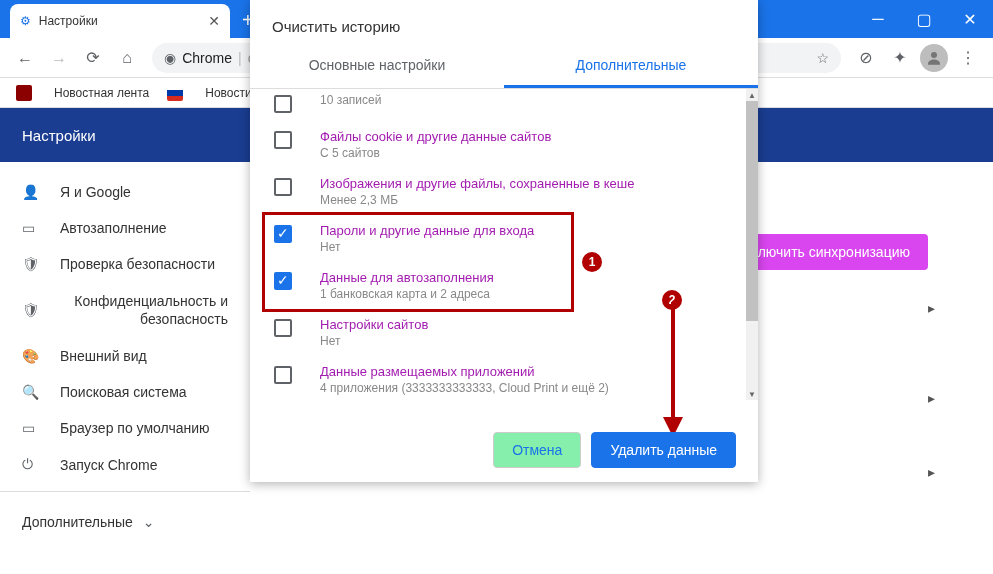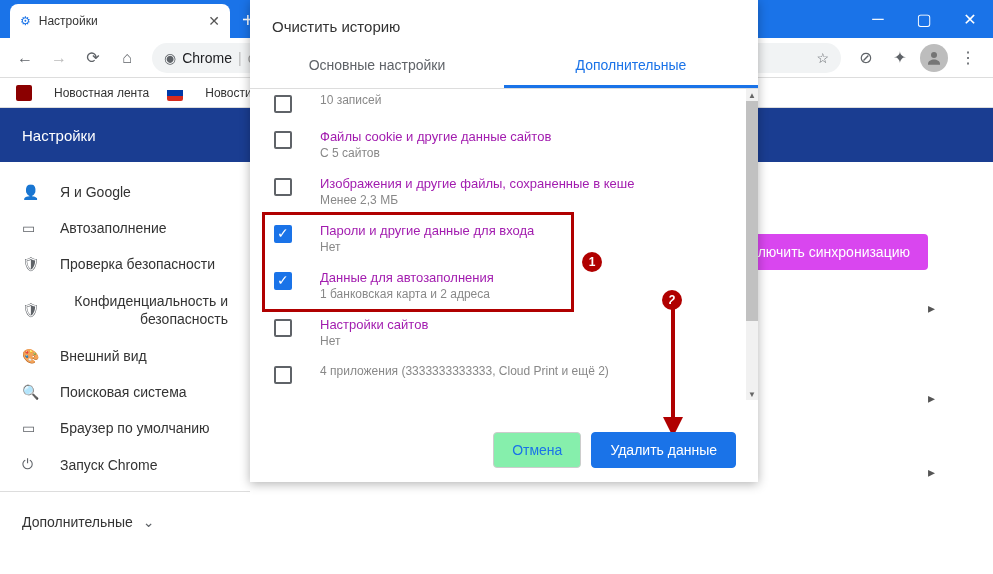--- a/index.html
+++ b/index.html
@@ -232,20 +232,21 @@
     <div class="row">
       <div class="chk"></div>
       <div class="txt">
           <div class="t1">Настройки сайтов</div>
           <div class="t2">Нет</div>
         </div>
     </div>
     <div class="row">
       <div class="chk"></div>
       <div class="txt">
+          <div class="t1">Данные размещаемых приложений</div>
           <div class="t2">4 приложения (3333333333333, Cloud Print и ещё 2)</div>
         </div>
     </div>
 
     <div class="scrolltrack"></div>
     <div class="scrollarrow" style="top:0;">▲</div>
     <div class="scrollthumb" style="top:12px;"></div>
     <div class="scrollarrow" style="bottom:0;">▼</div>
   </div>
 

